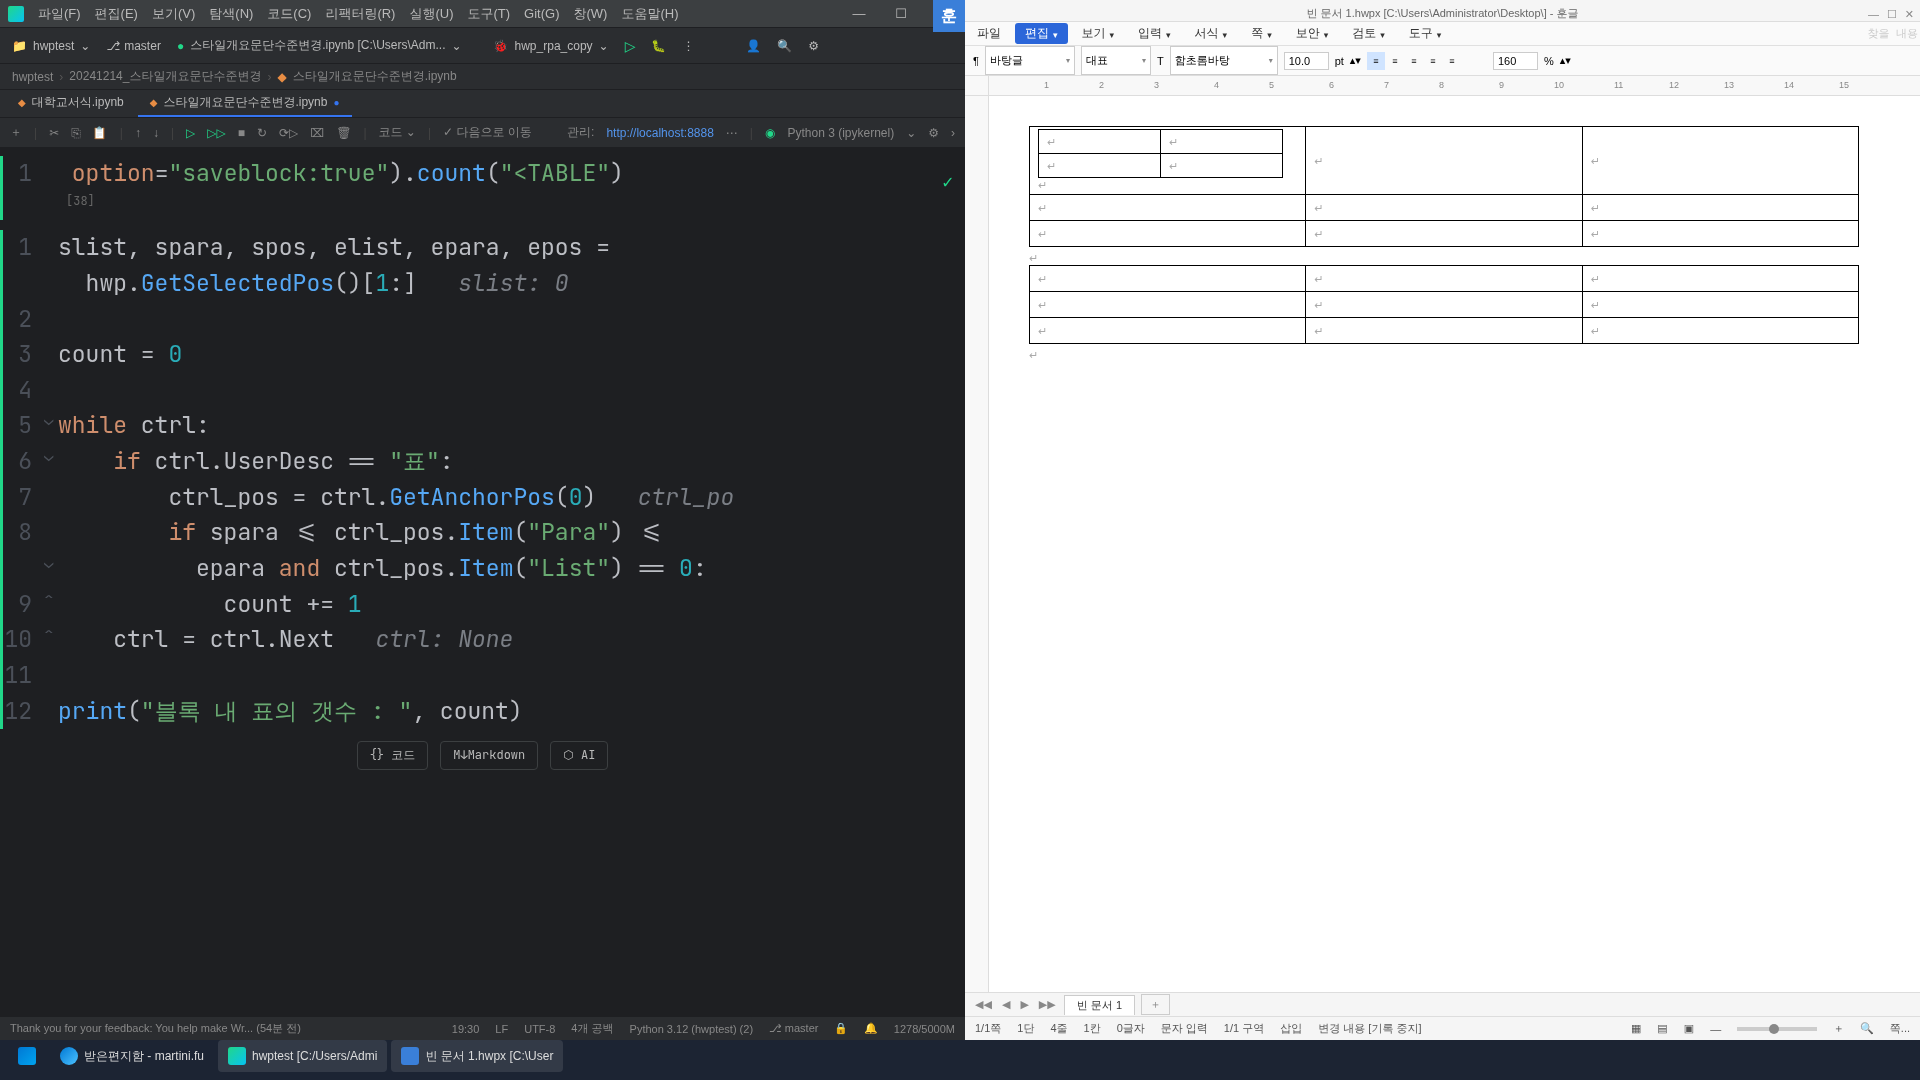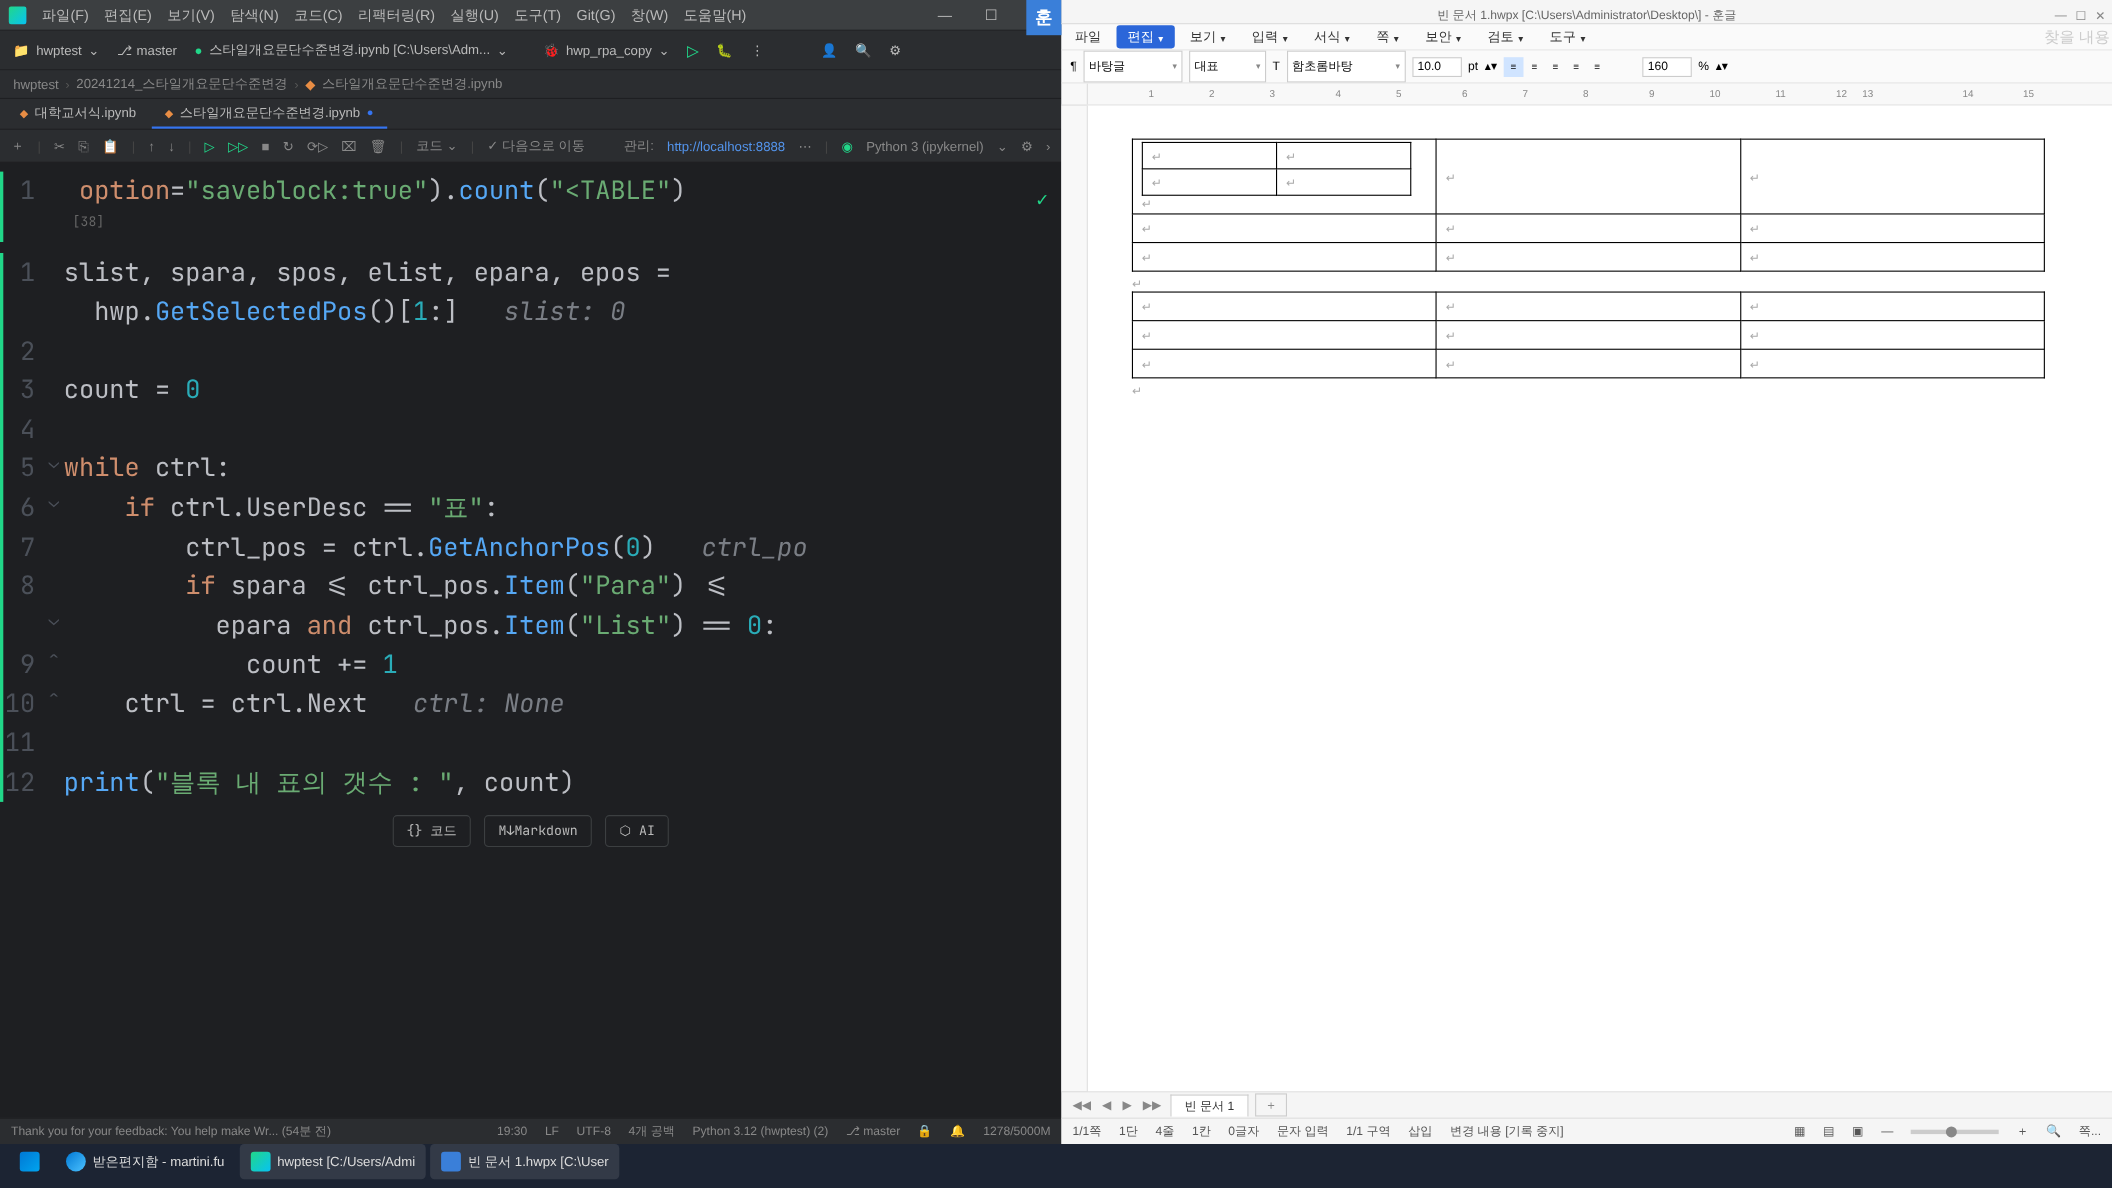--- a/index.html
+++ b/index.html
@@ -65,21 +65,21 @@
     
     .hwp { width: 955px; background: #fff; display: flex; flex-direction: column; position: relative; }
     .hwp-icon { position: absolute; left: -32px; top: 0; width: 32px; height: 32px; background: #3a7fd9; color: #fff; display: flex; align-items: center; justify-content: center; font-size: 16px; font-weight: bold; }
     .hwp-title { height: 22px; background: #f5f5f5; display: flex; align-items: flex-end; justify-content: center; font-size: 11px; color: #666; border-bottom: 1px solid #ddd; position: relative; }
     .hwp-title .win-ctrls { position: absolute; right: 6px; display: flex; gap: 8px; color: #888; }
     .hwp-menu { height: 24px; background: #fafafa; display: flex; align-items: center; padding: 0 2px; gap: 4px; font-size: 12px; border-bottom: 1px solid #e0e0e0; }
     .hwp-menu .m-item { padding: 2px 10px; color: #333; cursor: pointer; display: flex; align-items: center; gap: 4px; }
     .hwp-menu .m-item.active { background: #2b66d9; color: #fff; border-radius: 3px; }
     .hwp-menu .m-item .dd::after { content: " ▾"; font-size: 9px; }
     .hwp-menu .spacer { flex: 1; }
-    .hwp-menu .search { color: #ccc; font-size: 14px; }
+    .hwp-menu .search { color: #ccc; font-size: 11px; font-family: Liberation Mono, monospace; }
     
     .hwp-toolbar { height: 30px; background: #fafafa; display: flex; align-items: center; padding: 0 8px; gap: 6px; border-bottom: 1px solid #ddd; font-size: 11px; }
     .hwp-toolbar .sel { border: 1px solid #ccc; padding: 6px 4px; display: flex; align-items: center; gap: 4px; background: #fff; min-width: 60px; }
     .hwp-toolbar .sel::after { content: "▾"; margin-left: auto; font-size: 8px; color: #888; }
     .hwp-toolbar .num-input { border: 1px solid #ccc; padding: 2px 4px; width: 45px; background: #fff; }
     .hwp-toolbar .align-grp { display: flex; gap: 1px; }
     .hwp-toolbar .align-btn { width: 18px; height: 18px; border: 1px solid transparent; display: flex; align-items: center; justify-content: center; font-size: 9px; }
     
     .hwp-ruler { height: 20px; background: #f8f8f8; border-bottom: 1px solid #ddd; position: relative; display: flex; }
     .hwp-ruler .v-corner { width: 24px; border-right: 1px solid #ddd; }
@@ -334,21 +334,21 @@
         <span class="tick" style="left:165px">3</span>
         <span class="tick" style="left:225px">4</span>
         <span class="tick" style="left:280px">5</span>
         <span class="tick" style="left:340px">6</span>
         <span class="tick" style="left:395px">7</span>
         <span class="tick" style="left:450px">8</span>
         <span class="tick" style="left:510px">9</span>
         <span class="tick" style="left:565px">10</span>
         <span class="tick" style="left:625px">11</span>
         <span class="tick" style="left:680px">12</span>
-        <span class="tick" style="left:704px">13</span>
+        <span class="tick" style="left:735px">13</span>
         <span class="tick" style="left:795px">14</span>
         <span class="tick" style="left:850px">15</span>
       </div>
     </div>
 
     <div class="hwp-page-area">
       <div class="hwp-vruler"></div>
       <div class="hwp-canvas">
 
         <table class="doc-table outer-table">

